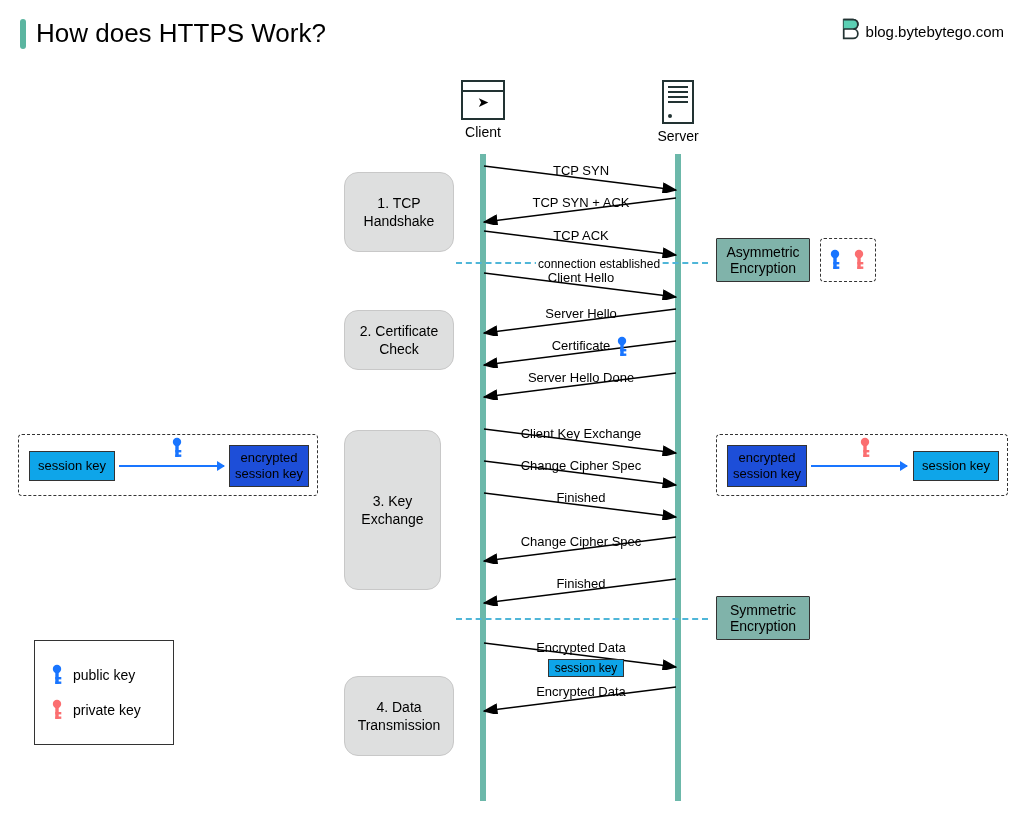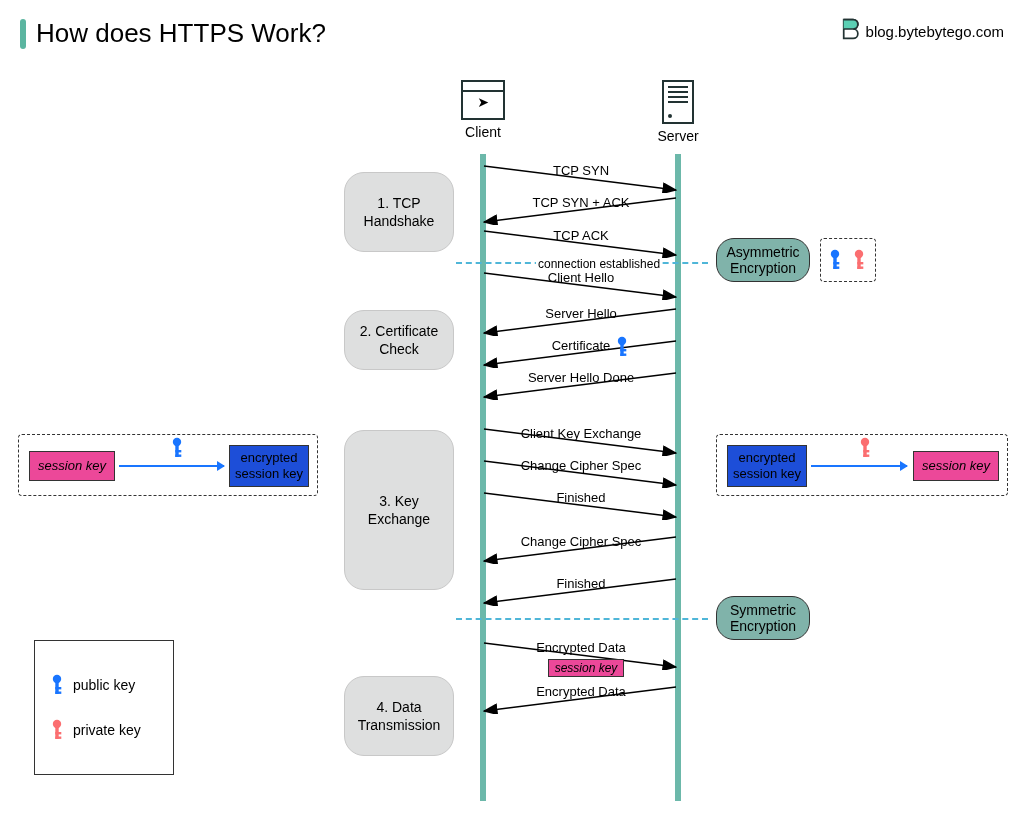--- a/index.html
+++ b/index.html
@@ -78,48 +78,48 @@
     box-shadow: 0 5px 0 #233, 0 10px 0 #233, 0 15px 0 #233;
   }
   .server-icon::after {
     content:''; position:absolute; left:4px; bottom:4px; width:4px; height:4px; background:#233; border-radius:50%;
   }
   
   .phase {
     position: absolute;
     background: #dedfdf;
     border: 1px solid #c8c8c8;
-    border-radius: 20px;
+    border-radius: 14px;
     font-size: 14px;
     text-align: center;
     display:flex; align-items:center; justify-content:center;
     padding: 4px 6px;
     line-height: 1.3;
   }
   
   .encbox {
     position: absolute;
     background: #80b3aa;
     border: 1px solid #333;
-    border-radius: 18px;
+    border-radius: 1px;
     font-size: 14px;
     text-align: center;
     display:flex; align-items:center; justify-content:center;
     padding:4px 6px;
   }
   .keybox {
     position:absolute;
     border:1px solid #333;
     font-size:13px;
     text-align:center;
     display:flex; align-items:center; justify-content:center;
     padding:2px 4px;
     line-height:1.2;
   }
-  .yellow { background:#ec4899;font-style:italic; }
+  .yellow { background:#0ea5e9; }
   .orange { background:#1d4ed8; }
   .dashed-group {
     position:absolute;
     border:1px dashed #333;
     border-radius:4px;
   }
   .dashed-divider {
     position:absolute;
     border-top:2px dashed #4fb6d8;
     height:0;
@@ -129,21 +129,21 @@
     font-size:12px;
     background:#fff;
     padding:0 2px;
   }
   .legend {
     position:absolute;
     border:1px solid #333;
     padding:10px 14px;
     font-size:14px;
   }
-  .legend-row { display:flex; align-items:center; margin:23px 0; }
+  .legend-row { display:flex; align-items:center; margin:13px 0; }
   .legend-row .key { margin-right:8px; }
   
   .key { width:16px; height:22px; display:inline-block; }
   
   .msg {
     position:absolute;
     font-size:13px;
   }
   .msg.txt {
     text-align:center;
@@ -201,21 +201,21 @@
 <div class="actor server">
   <div class="server-icon"></div>
   <div>Server</div>
 </div>
 
 <div class="lifeline client"></div>
 <div class="lifeline server"></div>
 
 <div class="phase" style="left:344px; top:172px; width:110px; height:80px;">1. TCP Handshake</div>
 <div class="phase" style="left:344px; top:310px; width:110px; height:60px;">2. Certificate Check</div>
-<div class="phase" style="left:344px; top:430px; width:110px; height:160px;">3. Key Exchange</div>
+<div class="phase" style="left:344px; top:430px; width:97px; height:160px;">3. Key Exchange</div>
 <div class="phase" style="left:344px; top:652px; width:110px; height:80px;margin-top:24px;">4. Data Transmission</div>
 
 <svg class="arrow-svg" style="top:163px;height:30px">
     <defs>
       <marker id="ah" markerWidth="10" markerHeight="8" refX="9" refY="4" orient="auto">
         <path d="M0,0 L10,4 L0,8 z" fill="#000"></path>
       </marker>
     </defs>
     <polyline points="3,3 195,27" fill="none" stroke="#000" stroke-width="1.5" marker-end="url(#ah)"></polyline>
   </svg>

